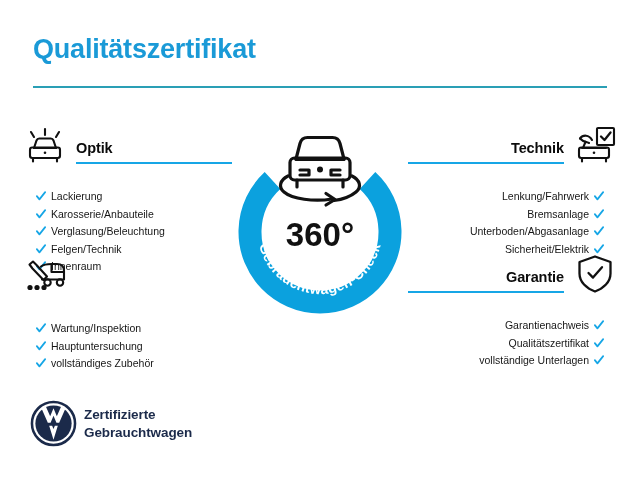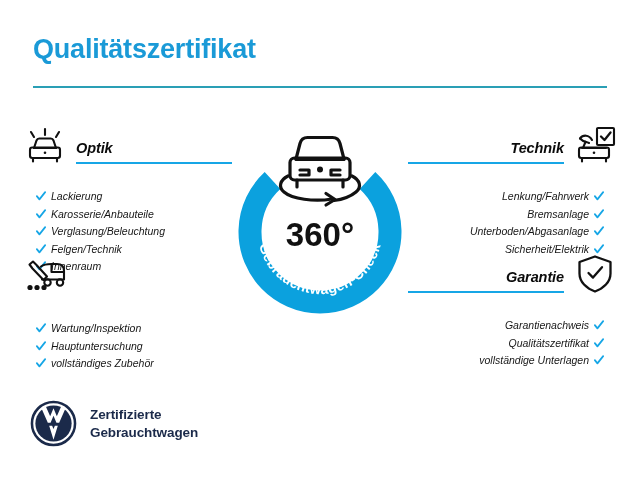--- a/index.html
+++ b/index.html
@@ -37,21 +37,20 @@
     left: 33px;
     top: 86px;
     width: 574px;
     height: 2px;
     background: #2a9fb5;
   }
 
   
   .section {
     position: absolute;
-    font-style: italic;
   }
   .sec-optik    { left: 22px;  top: 124px; width: 210px; }
   .sec-wartung  { left: 22px;  top: 256px; width: 210px; }
   .sec-technik  { left: 408px; top: 124px; width: 210px; }
   .sec-garantie { left: 408px; top: 253px; width: 210px; }
 
   .sec-head {
     display: flex;
     align-items: flex-end;
     gap: 8px;
@@ -127,21 +126,21 @@
   }
   .badge svg { display: block; width: 100%; height: 100%; }
 
   
   .footer {
     position: absolute;
     left: 30px;
     top: 400px;
     display: flex;
     align-items: center;
-    gap: 13px;
+    gap: 7px;
   }
   .vw-logo { width: 47px; height: 47px; flex: 0 0 auto; }
   .vw-logo svg { display: block; width: 100%; height: 100%; }
   .vw-text {
     font-size: 13.5px;
     font-weight: bold;
     color: #1b2a4a;
     line-height: 1.28;
     letter-spacing: -0.1px;
   }

